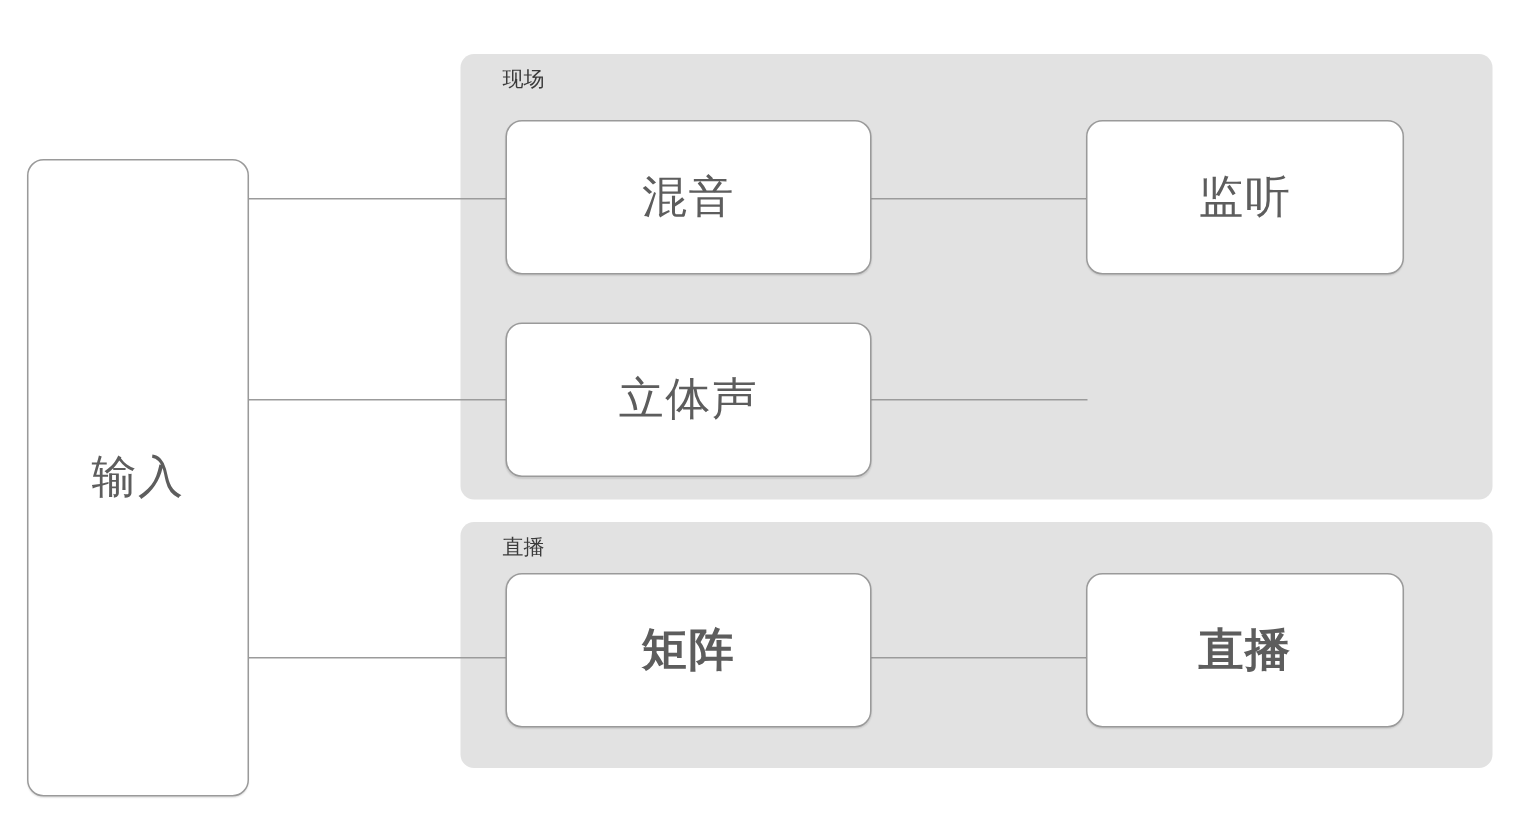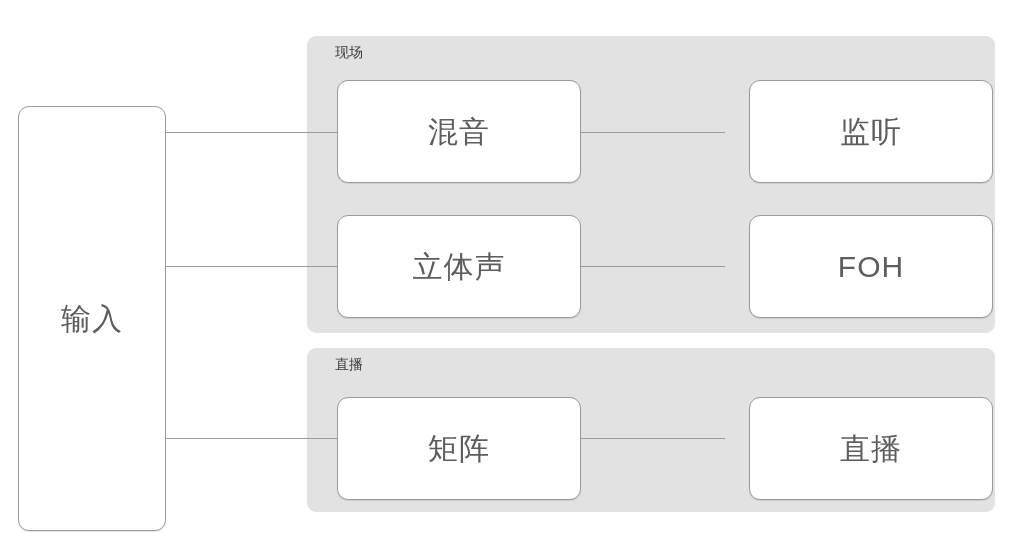--- a/index.html
+++ b/index.html
@@ -71,25 +71,25 @@
   }
   .group-stream {
     left: 307px;
     top: 348px;
     width: 688px;
     height: 164px;
   }
 
   
   .col-left  { left: 337px; width: 244px; height: 103px; }
-  .col-right { left: 724px; width: 244px; height: 103px; margin-left: 25px; }
+  .col-right { left: 724px; width: 212px; height: 103px; }
 
   .row-mix    { top: 80px;  }
   .row-stereo { top: 215px; }
-  .row-matrix { top: 397px; }
+  .row-matrix { top: 382px; font-weight: bold; }
 
   
   .edge {
     position: absolute;
     height: 0;
     border-top: 1.6px solid #9b9b9b;
   }
 </style>
 </head>
 <body>
@@ -121,23 +121,20 @@
   </div>
 
   <div class="node col-right row-mix">
     <span class="node-label">监听</span>
   </div>
 
   <div class="node col-left row-stereo">
     <span class="node-label">立体声</span>
   </div>
 
-  <div class="node col-right row-stereo">
-    <span class="node-label">FOH</span>
-  </div>
 
   <div class="node col-left row-matrix">
     <span class="node-label">矩阵</span>
   </div>
 
   <div class="node col-right row-matrix">
     <span class="node-label">直播</span>
   </div>
 
 </div>

